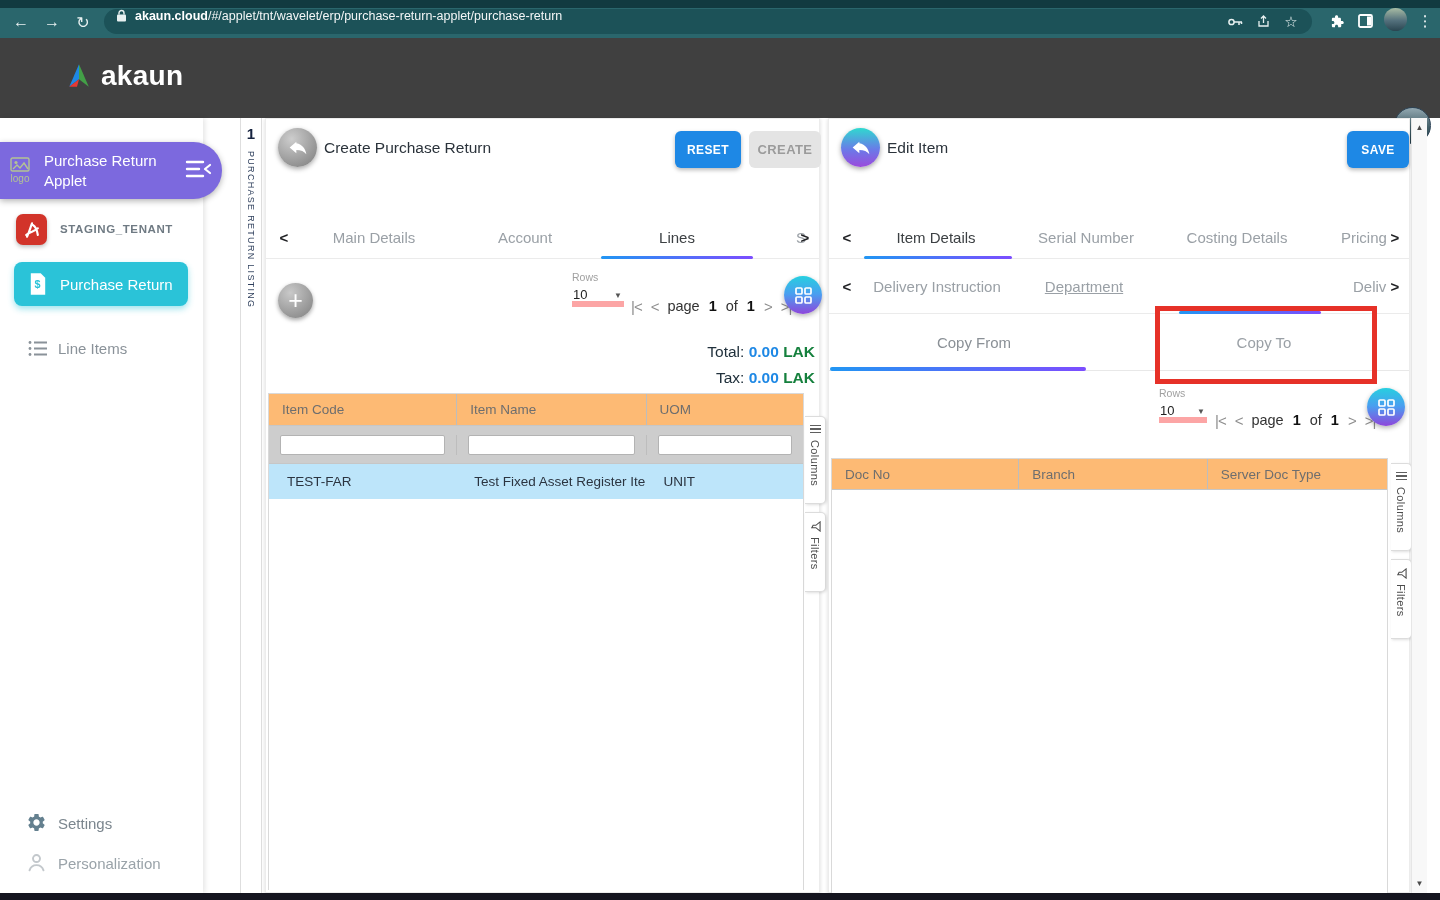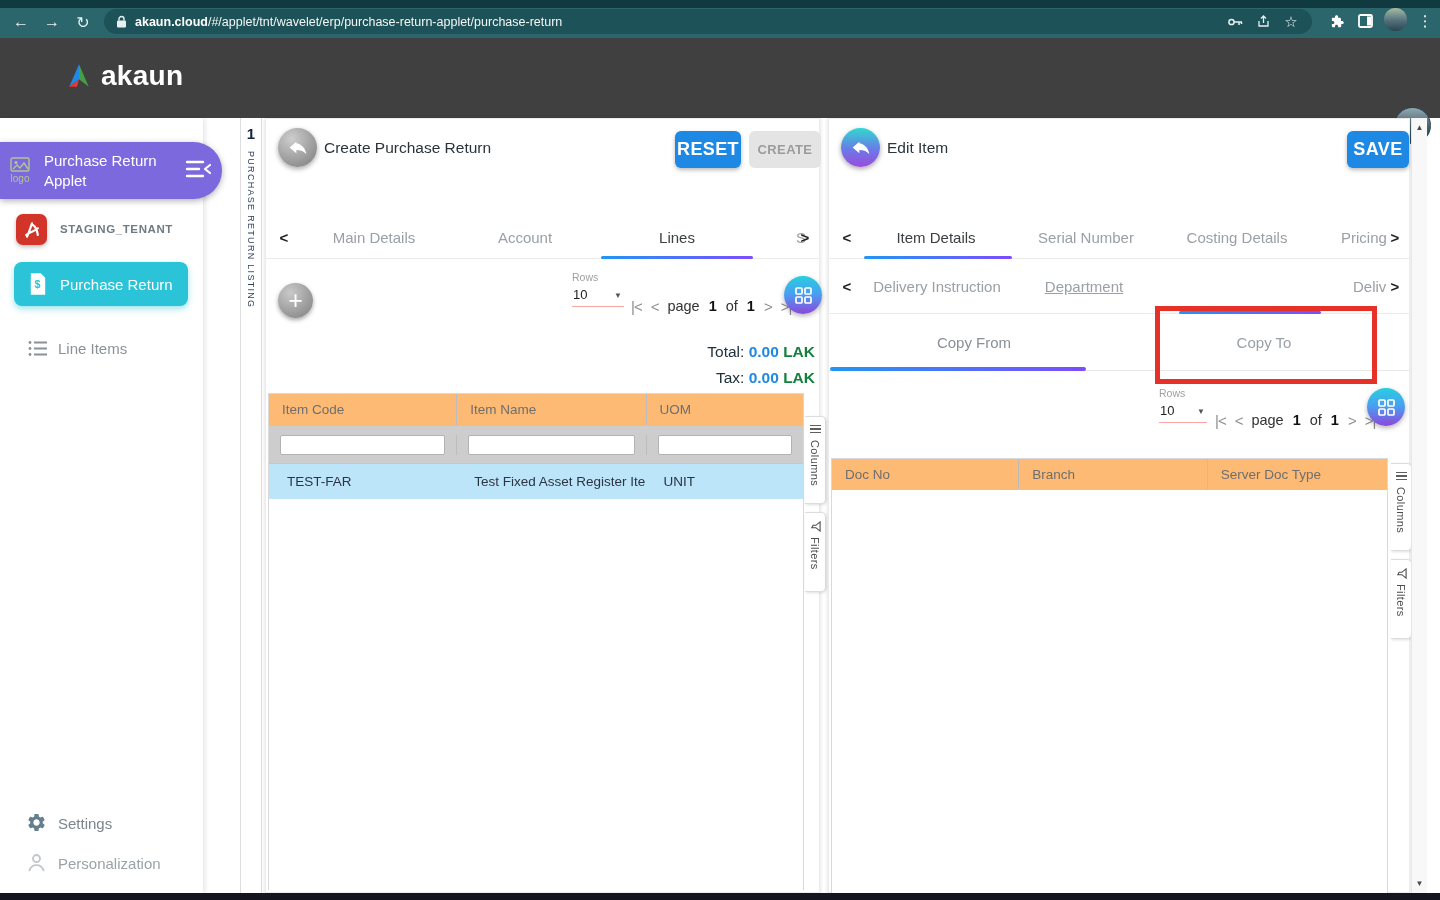--- a/index.html
+++ b/index.html
@@ -6,21 +6,21 @@
   body { width:1440px; height:900px; overflow:hidden; background:#fff;
          font-family:"Liberation Sans", sans-serif; }
   .stage { position:relative; width:1440px; height:900px; }
 
   
   .chrome { position:absolute; left:0; top:0; width:1440px; height:38px; background:#2a666c; }
   .chrome-tabstrip { position:absolute; left:0; top:0; width:100%; height:8px; background:#113a40; }
   .nav-ico { position:absolute; top:10px; width:26px; height:24px; display:flex; align-items:center;
              justify-content:center; color:#e8f1f1; font-size:16px; cursor:pointer; }
   .url-capsule { position:absolute; left:104px; top:9px; width:1208px; height:25px; background:#1c5258;
-                 border-radius:13px; display:flex; align-items:center; color:#fff; }
+                 border-radius:13px; display:flex; align-items:flex-start; color:#fff; }
   .url-text { font-size:12.5px; margin-left:8px; white-space:nowrap; color:#fff; }
   .url-domain { font-weight:bold; }
   .url-path { font-weight:normal; opacity:.95; }
   .cap-ico { position:absolute; top:2px; height:21px; width:22px; display:flex; align-items:center;
              justify-content:center; color:#e8f1f1; }
   .tb-ico { position:absolute; top:8px; width:26px; height:26px; display:flex; align-items:center;
             justify-content:center; color:#fff; font-size:15px; }
   .chrome-avatar { position:absolute; left:1384px; top:8px; width:23px; height:23px; border-radius:50%;
                    background:linear-gradient(180deg,#a8bcA4 0%,#53707c 55%,#2a4550 100%); }
   .dots { font-size:15px; letter-spacing:0; color:#fff; }
@@ -74,21 +74,21 @@
            box-shadow:0 1px 4px rgba(0,0,0,.15); }
   .panel-left { left:265px; width:555px; }
   .panel-right { left:828px; width:582px; }
   .back-circle { position:absolute; left:12px; top:9px; width:39px; height:39px; border-radius:50%;
                  display:flex; align-items:center; justify-content:center; cursor:pointer;
                  box-shadow:0 2px 5px rgba(0,0,0,.35); }
   .back-grey { background:radial-gradient(circle at 35% 28%, #cdcdcd, #8d8d8d 78%); }
   .back-grad { background:linear-gradient(180deg,#2fd9cf 0%, #6a7ae8 55%, #9b4bdc 100%); }
   .panel-title { position:absolute; left:58px; top:20px; font-size:15.5px; font-weight:500; color:#2b333b; }
   .btn-primary { position:absolute; height:37px; top:12px; background:#1e88e5; color:#fff; border:none;
-                 border-radius:6px; font-weight:bold; font-size:18px; letter-spacing:.4px;
+                 border-radius:6px; font-weight:bold; font-size:12px; letter-spacing:.4px;
                  box-shadow:0 2px 4px rgba(0,0,0,.28); cursor:pointer;
                  display:flex; align-items:center; justify-content:center;
                  font-family:"Liberation Sans", sans-serif; }
   .btn-disabled { position:absolute; height:37px; top:12px; background:#e4e4e4; color:#9b9b9b; border:none;
                   border-radius:6px; font-weight:bold; font-size:13px; letter-spacing:.4px;
                   display:flex; align-items:center; justify-content:center;
                   font-family:"Liberation Sans", sans-serif; }
 
   .tabrow { position:absolute; left:0; width:100%; border-bottom:1px solid #ebebeb; }
   .tab { position:absolute; top:0; height:100%; display:flex; align-items:center; justify-content:center;
@@ -101,21 +101,21 @@
 
   .circle-grey-sm { position:absolute; width:35px; height:35px; border-radius:50%;
                     background:radial-gradient(circle at 35% 28%, #c9c9c9, #8f8f8f 78%);
                     box-shadow:0 2px 4px rgba(0,0,0,.35); display:flex; align-items:center;
                     justify-content:center; color:#fff; font-size:25px; font-weight:400; cursor:pointer; }
   .grid-btn { position:absolute; width:38px; height:38px; border-radius:50%;
               background:linear-gradient(180deg,#27cfe0 0%, #4a9ef0 48%, #8e46db 100%);
               box-shadow:0 2px 5px rgba(0,0,0,.30); display:flex; align-items:center;
               justify-content:center; cursor:pointer; }
   .rows-label { position:absolute; font-size:10.5px; color:#a0a0a0; }
-  .rows-select { position:absolute; width:52px; height:22px; border-bottom:1px solid #fca5a5;
+  .rows-select { position:absolute; width:52px; height:22px; border-bottom:6px solid #fca5a5;
                  font-size:13px; color:#222; cursor:pointer; }
   .rows-select .val { position:absolute; left:1px; top:2px; }
   .rows-select .dd { position:absolute; right:2px; top:6px; font-size:8px; color:#555; }
   .pager { position:absolute; display:flex; align-items:center; gap:9px; height:22px;
            color:#8d8d8d; font-size:15px; }
   .pager .pg-btn { cursor:pointer; letter-spacing:-1px; }
   .pager .pg-word { color:#333; font-size:14.5px; }
   .pager .pg-num { color:#111; font-weight:bold; font-size:14.5px; }
 
   .totals { position:absolute; right:4px; top:220px; text-align:right; line-height:26px; font-size:15.5px; }

